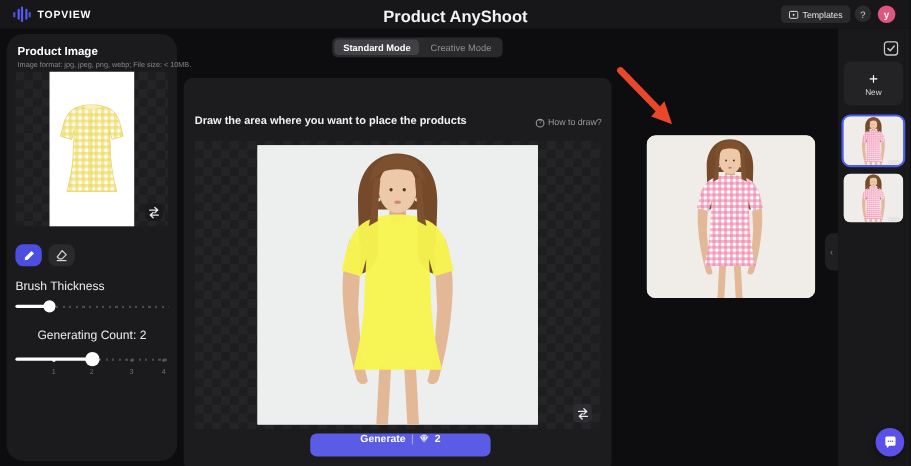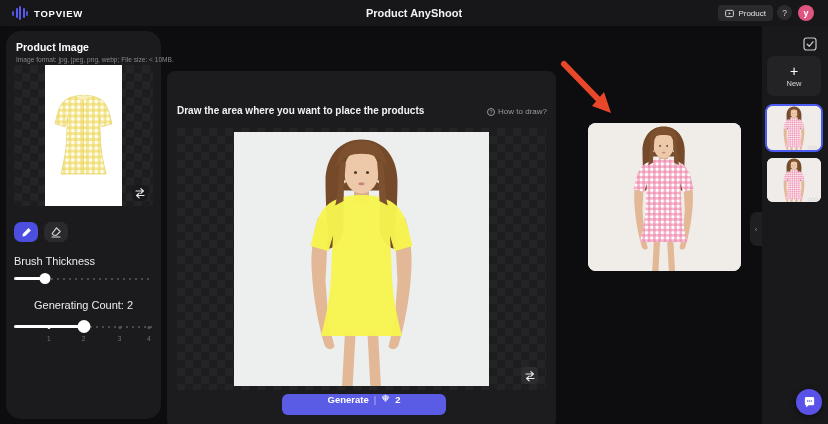--- a/index.html
+++ b/index.html
@@ -14,21 +14,21 @@
 
   
   .topbar{position:absolute;left:0;top:0;width:828px;height:26px;background:var(--topbar-bg);}
   .brand{position:absolute;left:12px;top:5px;display:flex;align-items:center;gap:6px;}
   .brand-bars{display:flex;align-items:center;gap:1.5px;height:16px;}
   .brand-bars i{display:block;width:2px;border-radius:1px;background:#575af0;}
   .brand-bars i:nth-child(1),.brand-bars i:nth-child(5){height:5px;opacity:.85;}
   .brand-bars i:nth-child(2),.brand-bars i:nth-child(4){height:10px;}
   .brand-bars i:nth-child(3){height:14px;}
   .brand-text{font-size:9.5px;font-weight:700;letter-spacing:.08em;color:#fff;}
-  .top-title{position:absolute;left:0;right:0;top:7px;text-align:center;font-size:11px;font-weight:600;color:#f2f2f4;}
+  .top-title{position:absolute;left:0;right:0;top:7px;text-align:center;font-size:15px;font-weight:600;color:#f2f2f4;}
   .tutorial-btn{position:absolute;right:55px;top:5px;height:16px;display:flex;align-items:center;gap:4px;
     background:#2a2a2d;border-radius:4px;padding:0 7px;font-size:8px;color:#e4e4e6;cursor:pointer;}
   .help-btn{position:absolute;right:36px;top:5px;width:15px;height:15px;border-radius:50%;background:#2c2c2f;
     color:#cfcfd3;font-size:8.5px;display:flex;align-items:center;justify-content:center;cursor:pointer;}
   .avatar{position:absolute;right:14px;top:5px;width:16px;height:16px;border-radius:50%;background:var(--avatar-bg);
     color:#fff;font-size:9px;font-weight:600;display:flex;align-items:center;justify-content:center;cursor:pointer;}
 
   
   .left-panel{position:absolute;left:6px;top:31px;width:155px;height:388px;background:var(--panel-bg);border-radius:15px;}
   .center-panel{position:absolute;left:167px;top:31px;width:389px;height:357px;background:#1c1c1f;border-radius:8px;margin-top:40px;}
@@ -186,21 +186,21 @@
           <i></i>
         </span>
       <span class="brand-text">TOPVIEW</span>
     </div>
     <div class="top-title">Product AnyShoot</div>
     <div class="tutorial-btn">
       <svg width="9" height="9" viewBox="0 0 10 10">
         <rect x="0.7" y="1.5" width="8.6" height="7" rx="1.2" fill="none" stroke="#e4e4e6" stroke-width="1"></rect>
         <path d="M4.2 3.6 L6.4 5 L4.2 6.4 Z" fill="#e4e4e6"></path>
       </svg>
-      <span>Product</span>
+      <span>Templates</span>
     </div>
     <div class="help-btn">
       <span>?</span>
     </div>
     <div class="avatar">
       <span>y</span>
     </div>
   </div>
 
   <div class="left-panel">
@@ -272,20 +272,24 @@
       </div>
       <div class="canvas-swap">
         <svg width="14" height="14" viewBox="0 0 14 14">
           <use href="#swap-glyph" xlink:href="#swap-glyph"></use>
         </svg>
       </div>
     </div>
 
   </div>
 
+  <div class="mode-tabs">
+    <div class="mode-tab active">Standard Mode</div>
+    <div class="mode-tab">Creative Mode</div>
+  </div>
 
   <div class="generate-btn">
     <span>Generate</span>
     <span class="sep">|</span>
     <svg width="9" height="9" viewBox="0 0 10 10">
       <polygon points="5,0.6 9.4,3.4 5,9.4 0.6,3.4" fill="#fff" opacity="0.95"></polygon>
       <path d="M0.6 3.4 H9.4 M5 0.6 L3.2 3.4 L5 9.4 L6.8 3.4 Z" stroke="#5a5ce6" stroke-width="0.5" fill="none"></path>
     </svg>
     <span>2</span>
   </div>

